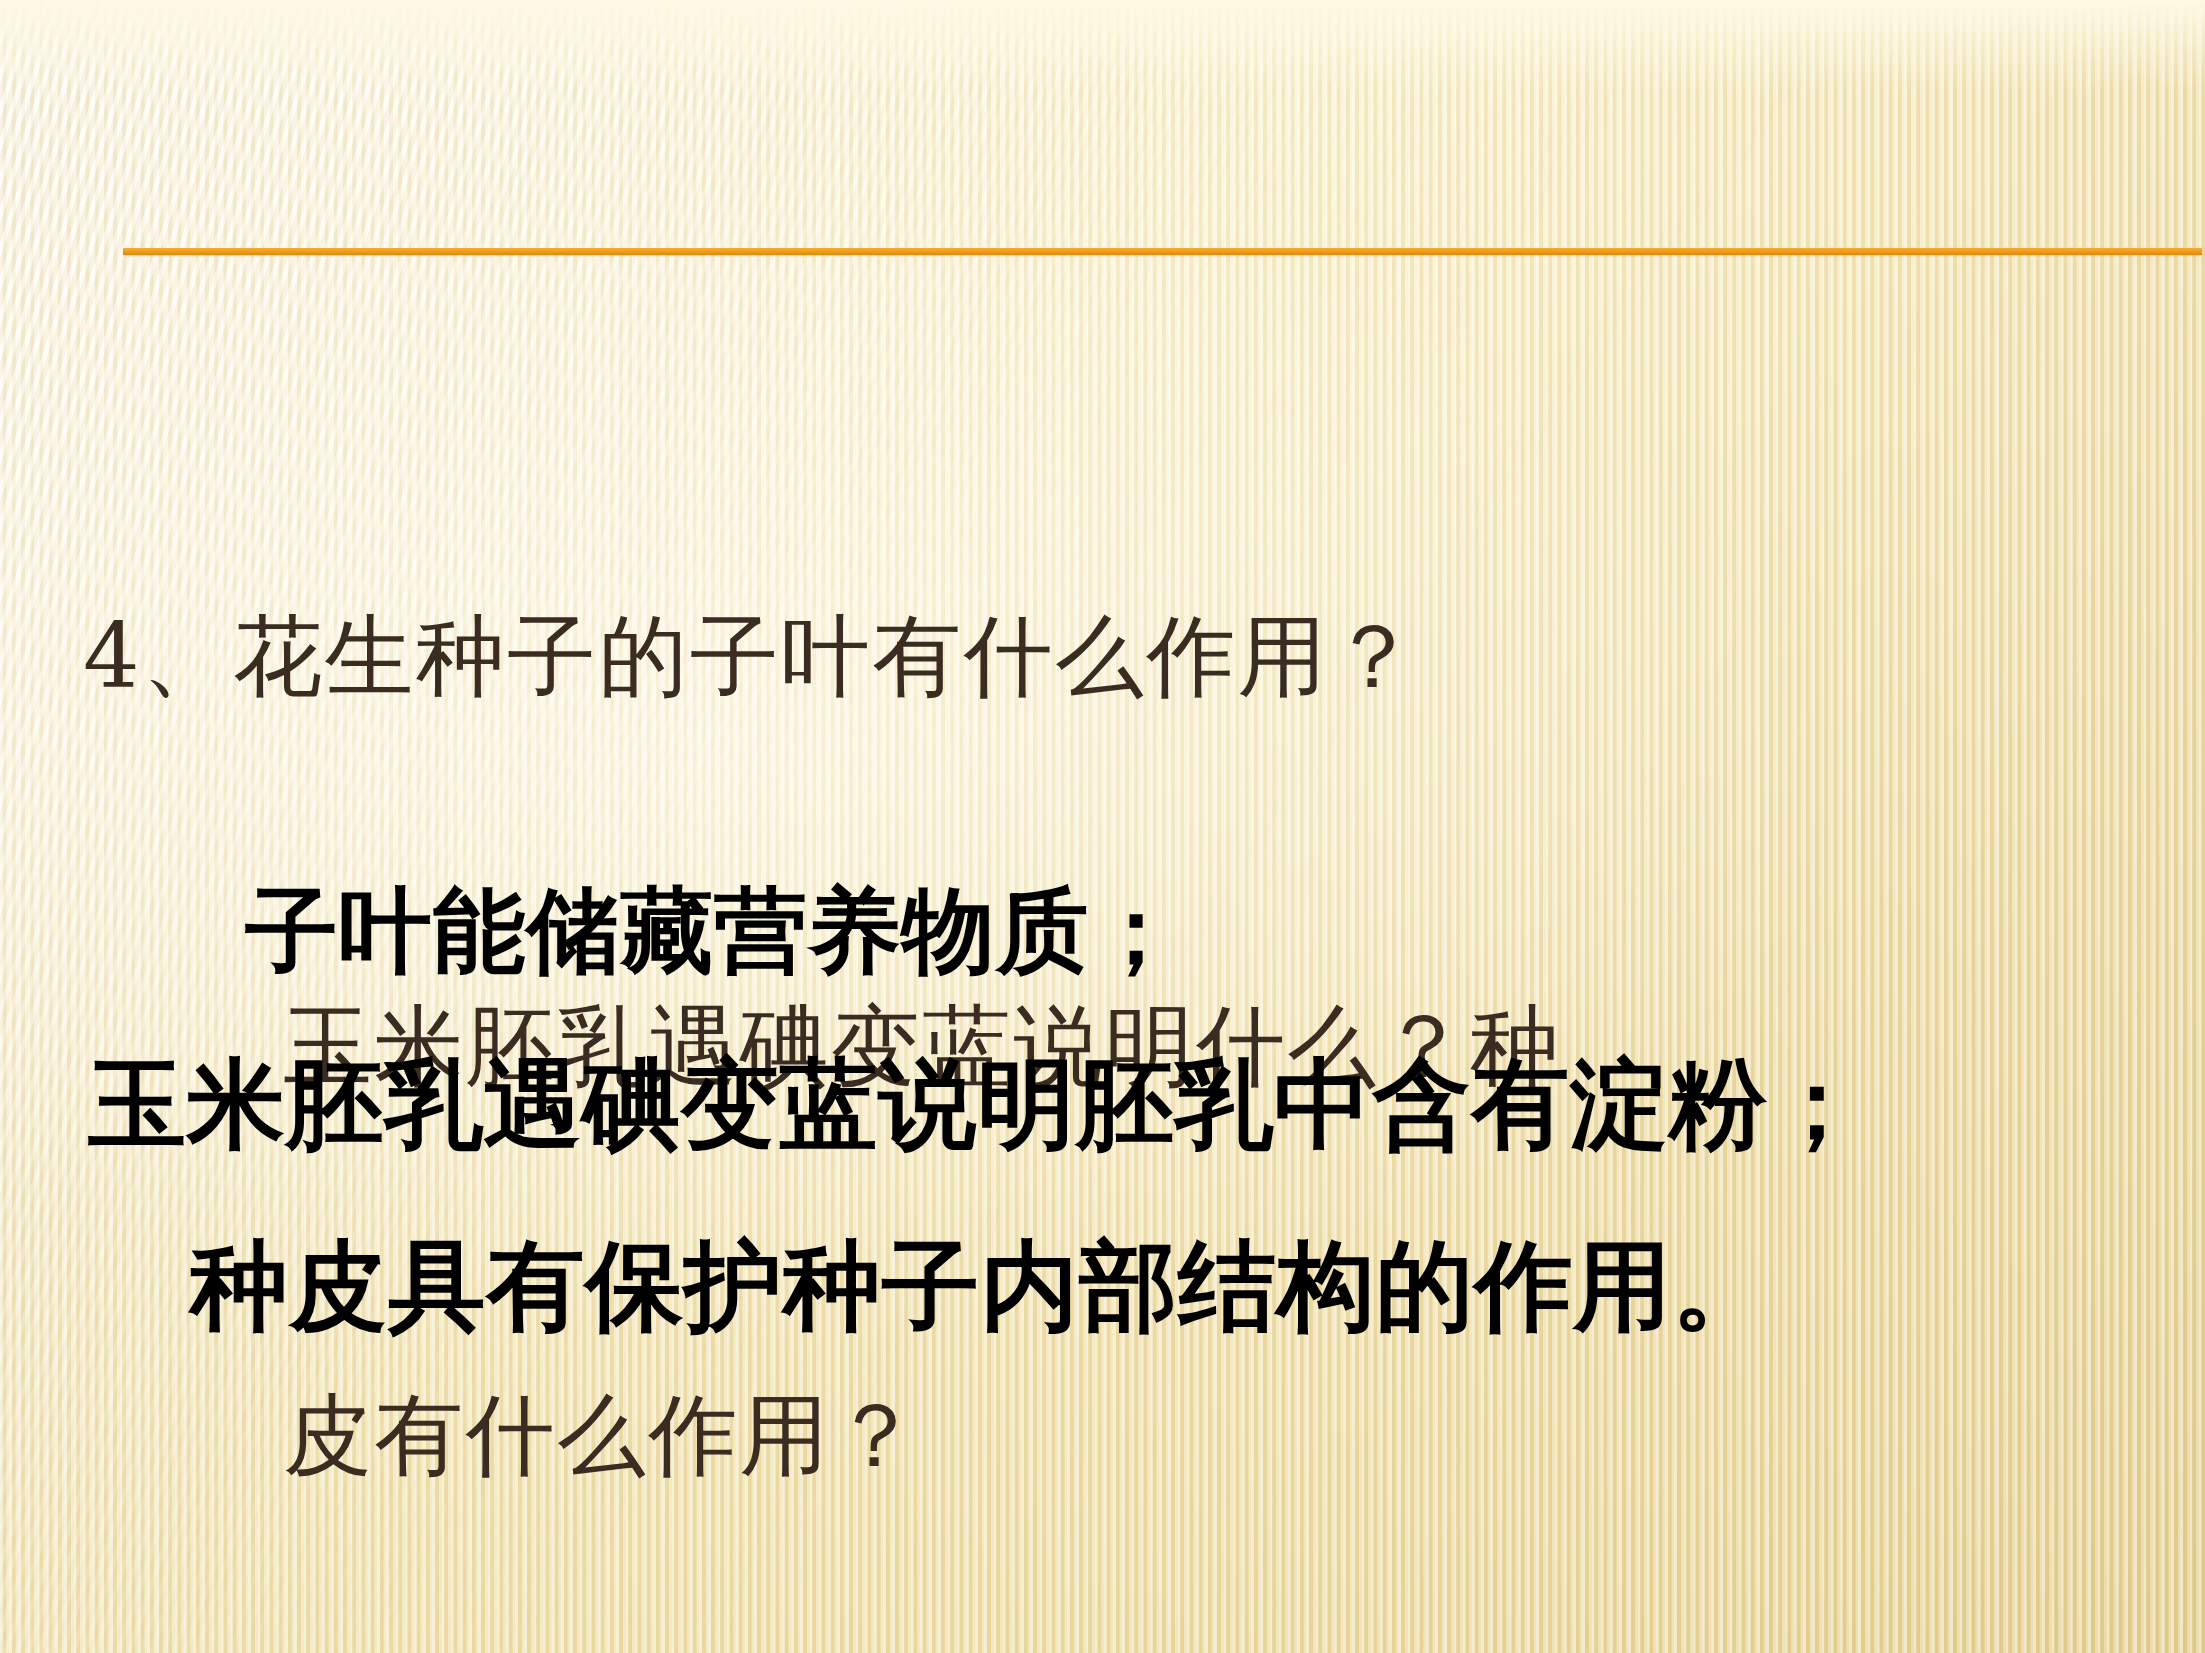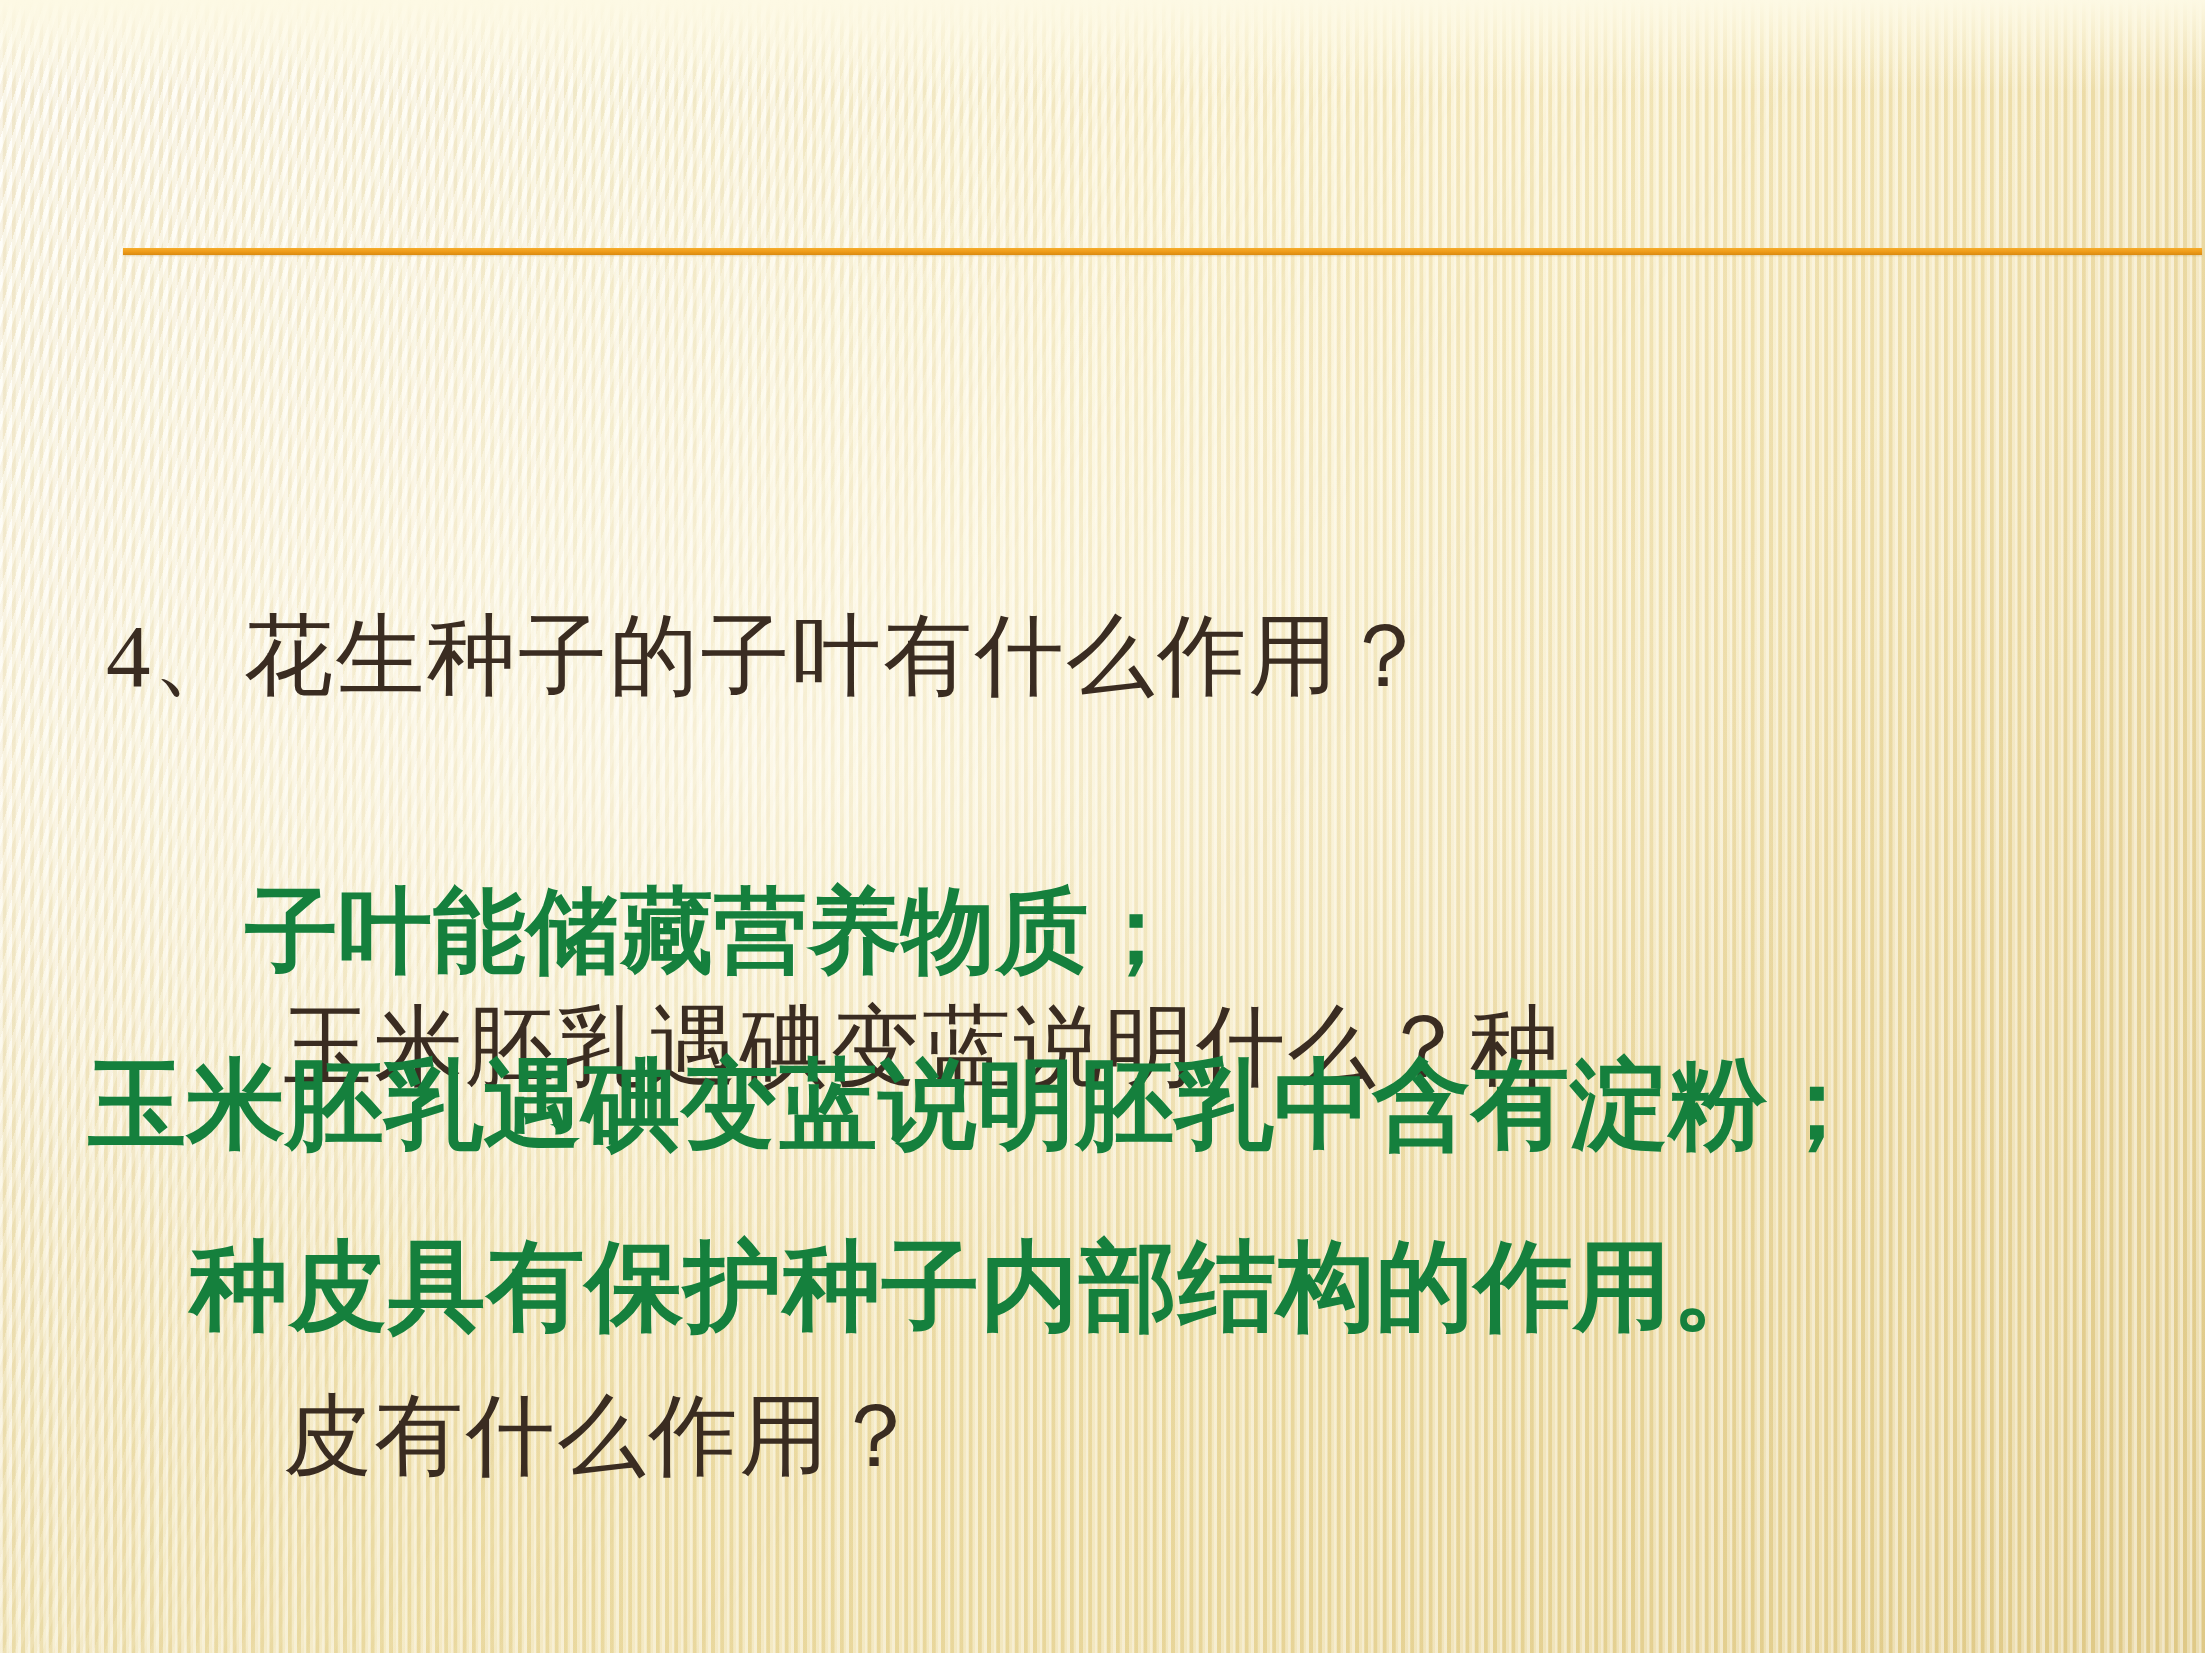--- a/index.html
+++ b/index.html
@@ -94,31 +94,31 @@
     top: 331px;
     width: 2205px;
     color: #3a2c21;
     font-family: "DejaVu Serif", serif;
     font-size: 89px;
     line-height: 130px;
     font-weight: 400;
     letter-spacing: 2.3px;
     white-space: pre;
   }
-  .heading .l1 { display: block; padding-left: 106px; font-family: Liberation Serif, serif; }
+  .heading .l1 { display: block; padding-left: 83px; }
   .heading .l2 { display: block; padding-left: 283px; }
   .heading .l3 { display: block; padding-left: 283px; font-family: Liberation Serif, serif; }
 
   
   .answers {
     position: absolute;
     left: 0;
     top: 833px;
     width: 1907px;
-    color: #15803d;
+    color: #000000;
     font-family: "DejaVu Serif", serif;
     font-weight: 700;
     letter-spacing: 0.8px;
     white-space: pre;
   }
   .answers .a1 {
     display: block;
     font-size: 93px;
     line-height: 135px;
     padding-left: 245px;

